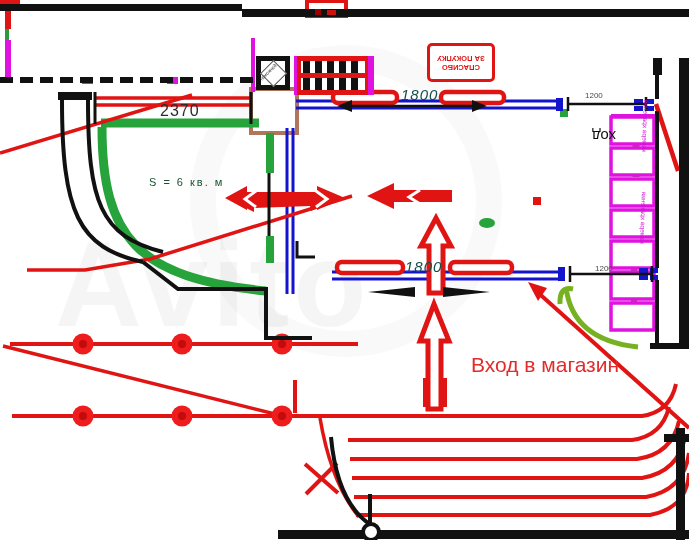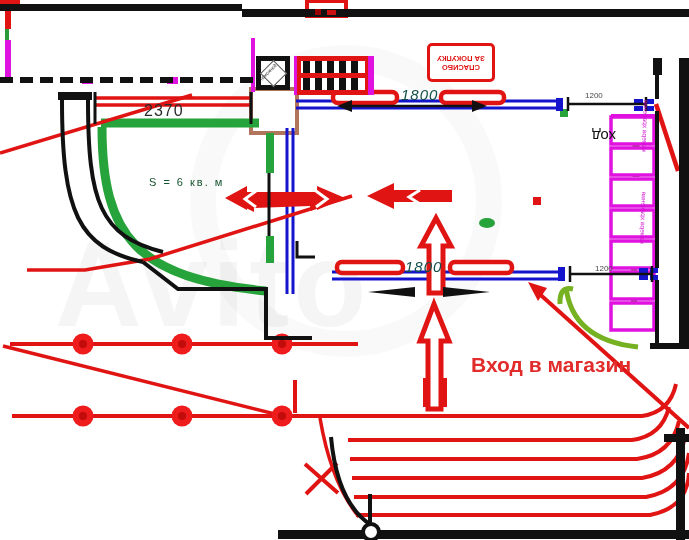--- a/index.html
+++ b/index.html
@@ -9,21 +9,21 @@
   .lbl{position:absolute;z-index:3;white-space:nowrap;}
   #watermark{position:absolute;left:55px;top:215px;z-index:1;font-size:120px;font-weight:bold;
              color:rgba(110,110,110,0.07);letter-spacing:4px;}
   #wm-ring{position:absolute;left:190px;top:45px;width:260px;height:260px;border-radius:50%;
            border:26px solid rgba(0,0,0,0.025);z-index:1;}
   .dim{color:#2b2b2b;font-size:16px;letter-spacing:1px;}
   .dim-teal{color:#14504b;font-size:15px;letter-spacing:1px;font-style:italic;}
   .dim-sm{color:#4a4a4a;font-size:8px;}
   #area-label{left:149px;top:176px;font-size:11px;color:#14532d;letter-spacing:2px;}
   #fire-exit-label{left:552px;top:304px;font-size:17px;color:#1a1a1a;letter-spacing:1px;}
-  #entrance-label{left:471px;top:353px;font-size:21px;font-weight:bold;color:#e22c2c;}
+  #entrance-label{left:471px;top:353px;font-size:21px;font-weight:normal;color:#e22c2c;}
   #hod-label{left:592px;top:128px;font-size:15px;color:#111;transform:rotate(180deg);}
   .locker-lbl{font-size:6.5px;color:#d011d0;transform-origin:0 0;transform:rotate(92deg) scaleX(-1);}
   #locker-lbl-1{left:648px;top:152px;}
   #locker-lbl-2{left:646px;top:244px;}
   #thanks-box{position:absolute;left:427px;top:43px;width:62px;height:33px;z-index:3;
               border:3px solid #e11414;border-radius:5px;background:#fff;
               display:flex;align-items:center;justify-content:center;}
   #thanks-inner{transform:rotate(180deg);text-align:center;font-size:7.5px;font-weight:bold;
                 color:#e11414;line-height:1.25;}
   #atm-box{position:absolute;left:256px;top:56px;width:24px;height:24px;z-index:3;
@@ -202,21 +202,21 @@
       <rect x="676" y="428" width="9" height="112" fill="#111" stroke="none"></rect>
       <rect x="664" y="434" width="25" height="8" fill="#111" stroke="none"></rect>
       <rect x="278" y="530" width="411" height="9" fill="#111" stroke="none"></rect>
       <path d="M331,437 Q337,503 371,525" stroke-width="4"></path>
       <path d="M370,494 V527" stroke-width="4"></path>
       <circle cx="371" cy="532" r="8" fill="#fff" stroke-width="4"></circle>
     </g>
   </svg>
 
   <div class="lbl" id="area-label">S = 6 кв. м</div>
-  <div class="lbl dim" style="left:144px;top:102px;">2370</div>
+  <div class="lbl dim" style="left:160px;top:102px;">2370</div>
   <div class="lbl dim-teal" style="left:401px;top:86px;">1800</div>
   <div class="lbl dim-teal" style="left:405px;top:258px;">1800</div>
   <div class="lbl dim-sm" style="left:585px;top:91px;">1200</div>
   <div class="lbl dim-sm" style="left:595px;top:264px;">1200</div>
   <div class="lbl" id="entrance-label">Вход в магазин</div>
   <div class="lbl" id="hod-label">ход</div>
   <div class="lbl locker-lbl" id="locker-lbl-1">камера хранения</div>
   <div class="lbl locker-lbl" id="locker-lbl-2">камера хранения</div>
 
   <div id="thanks-box">

